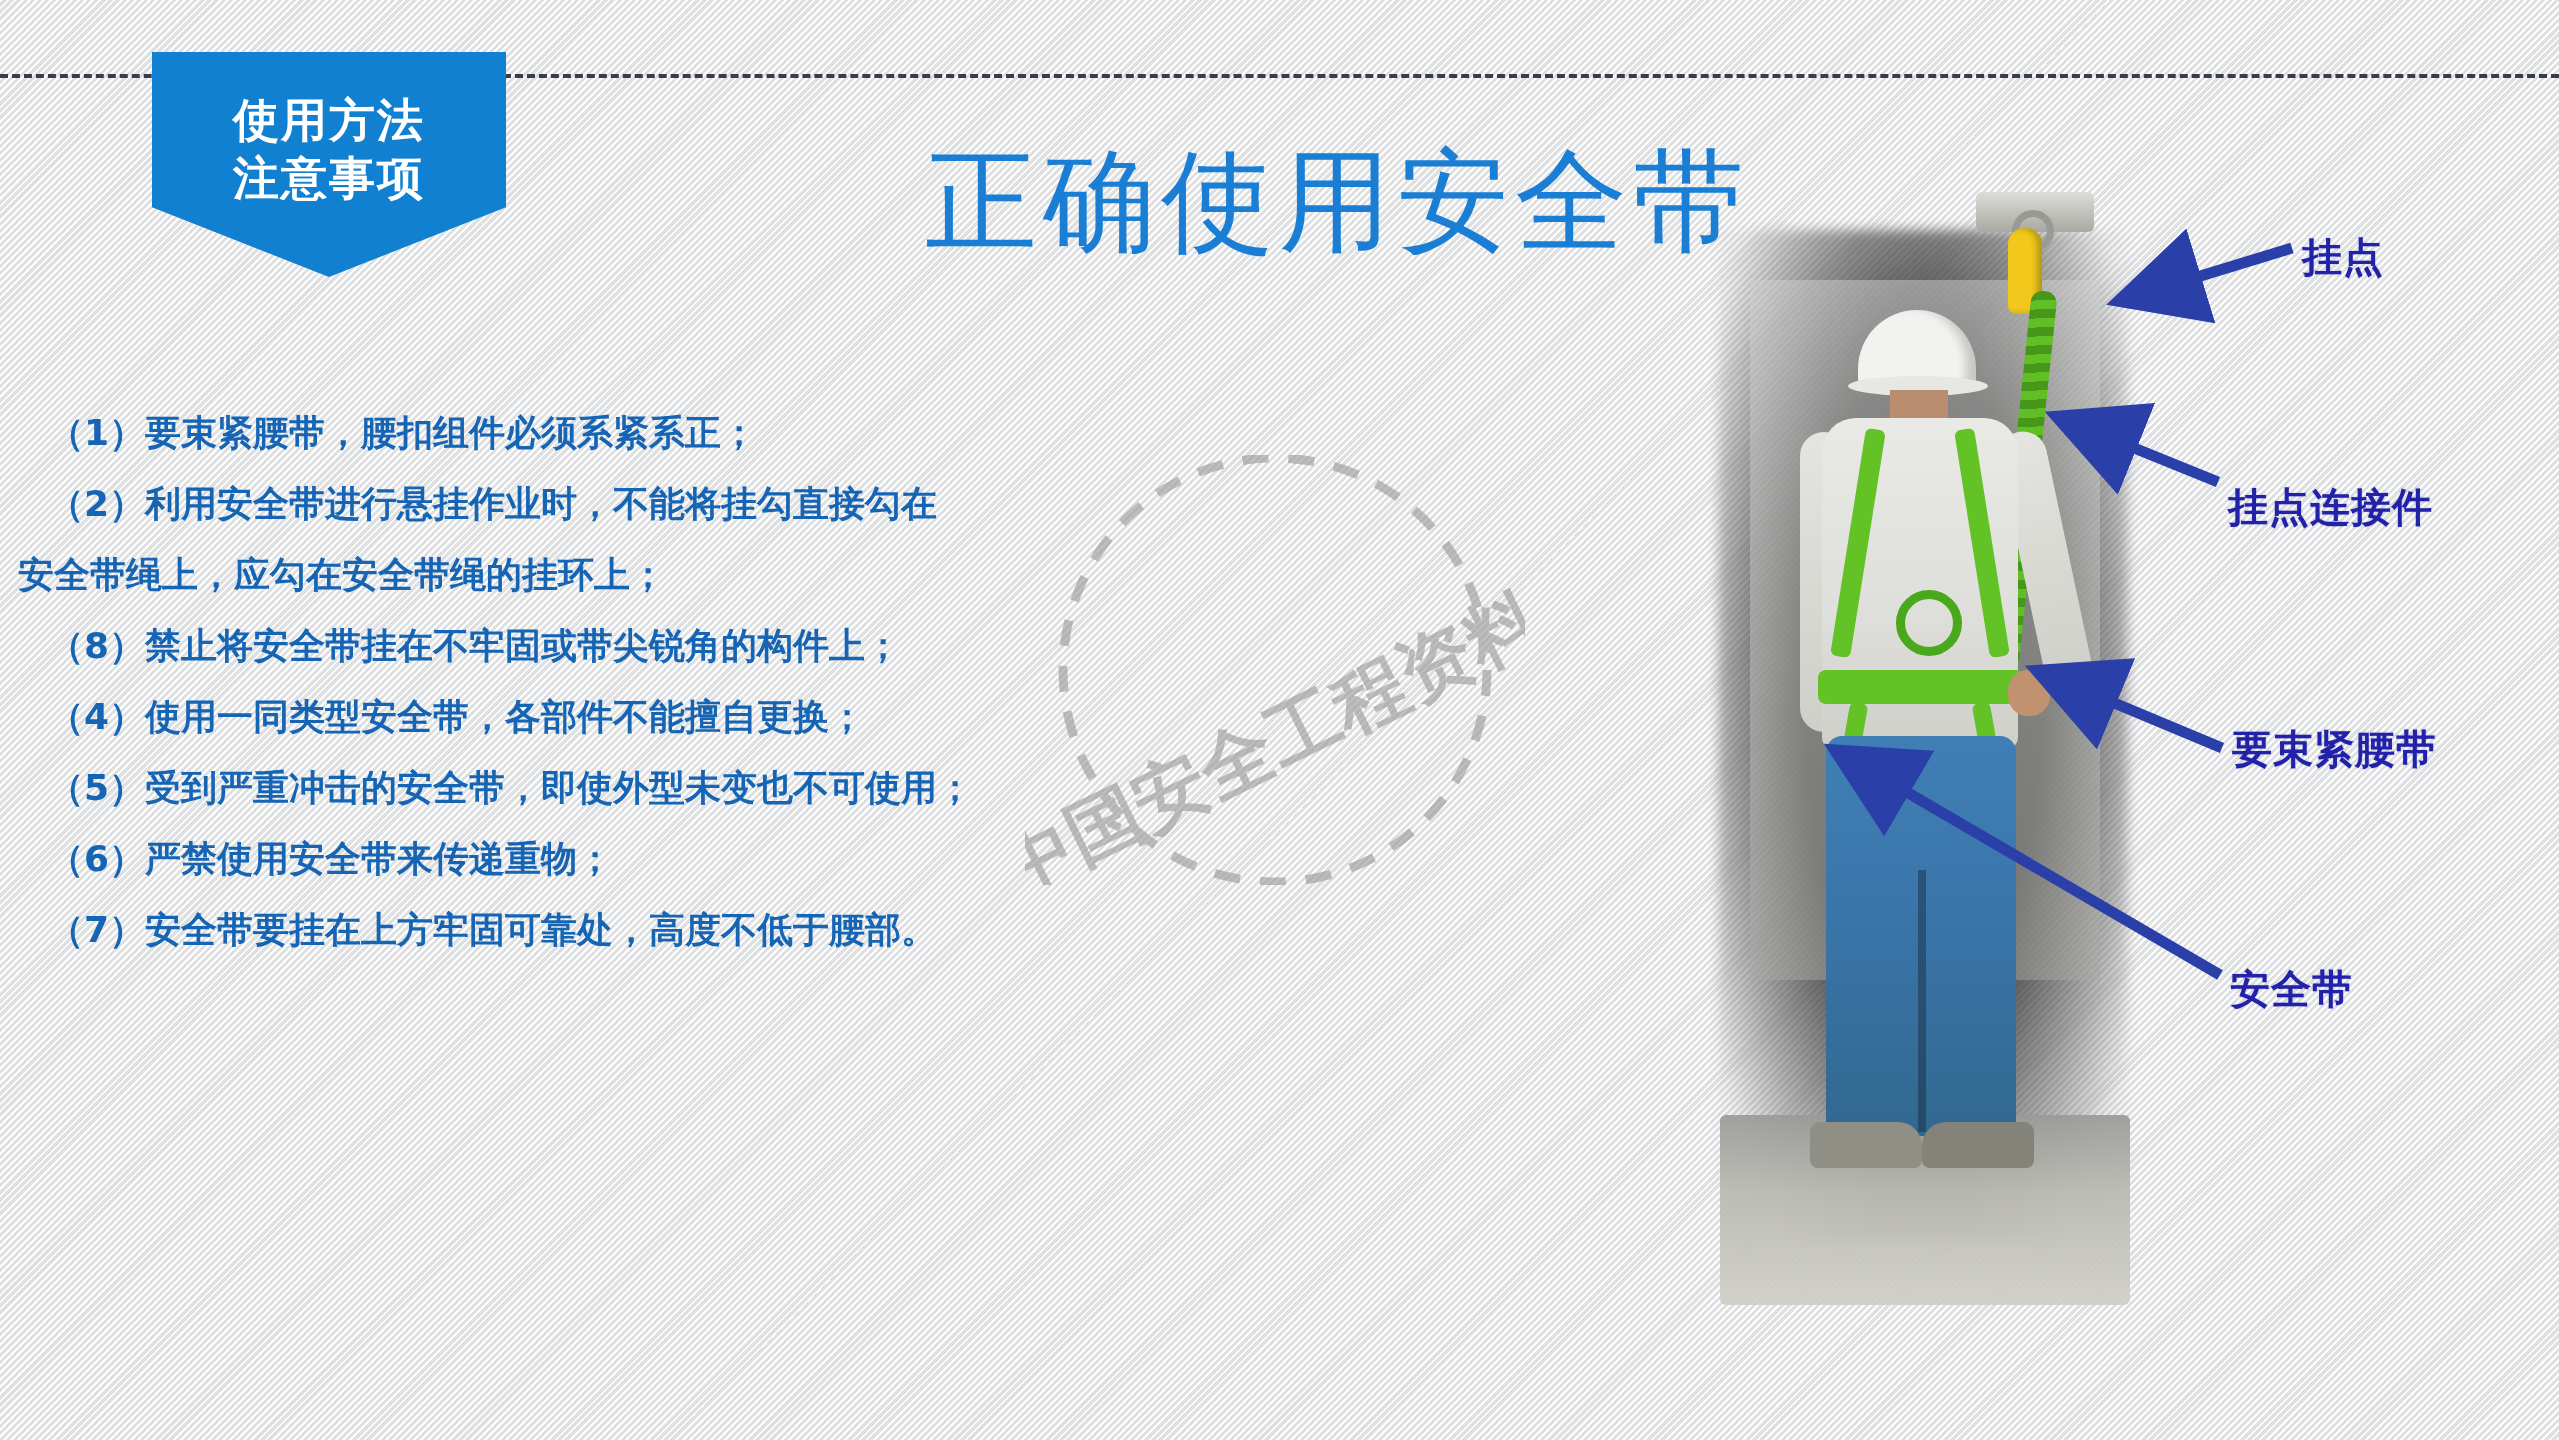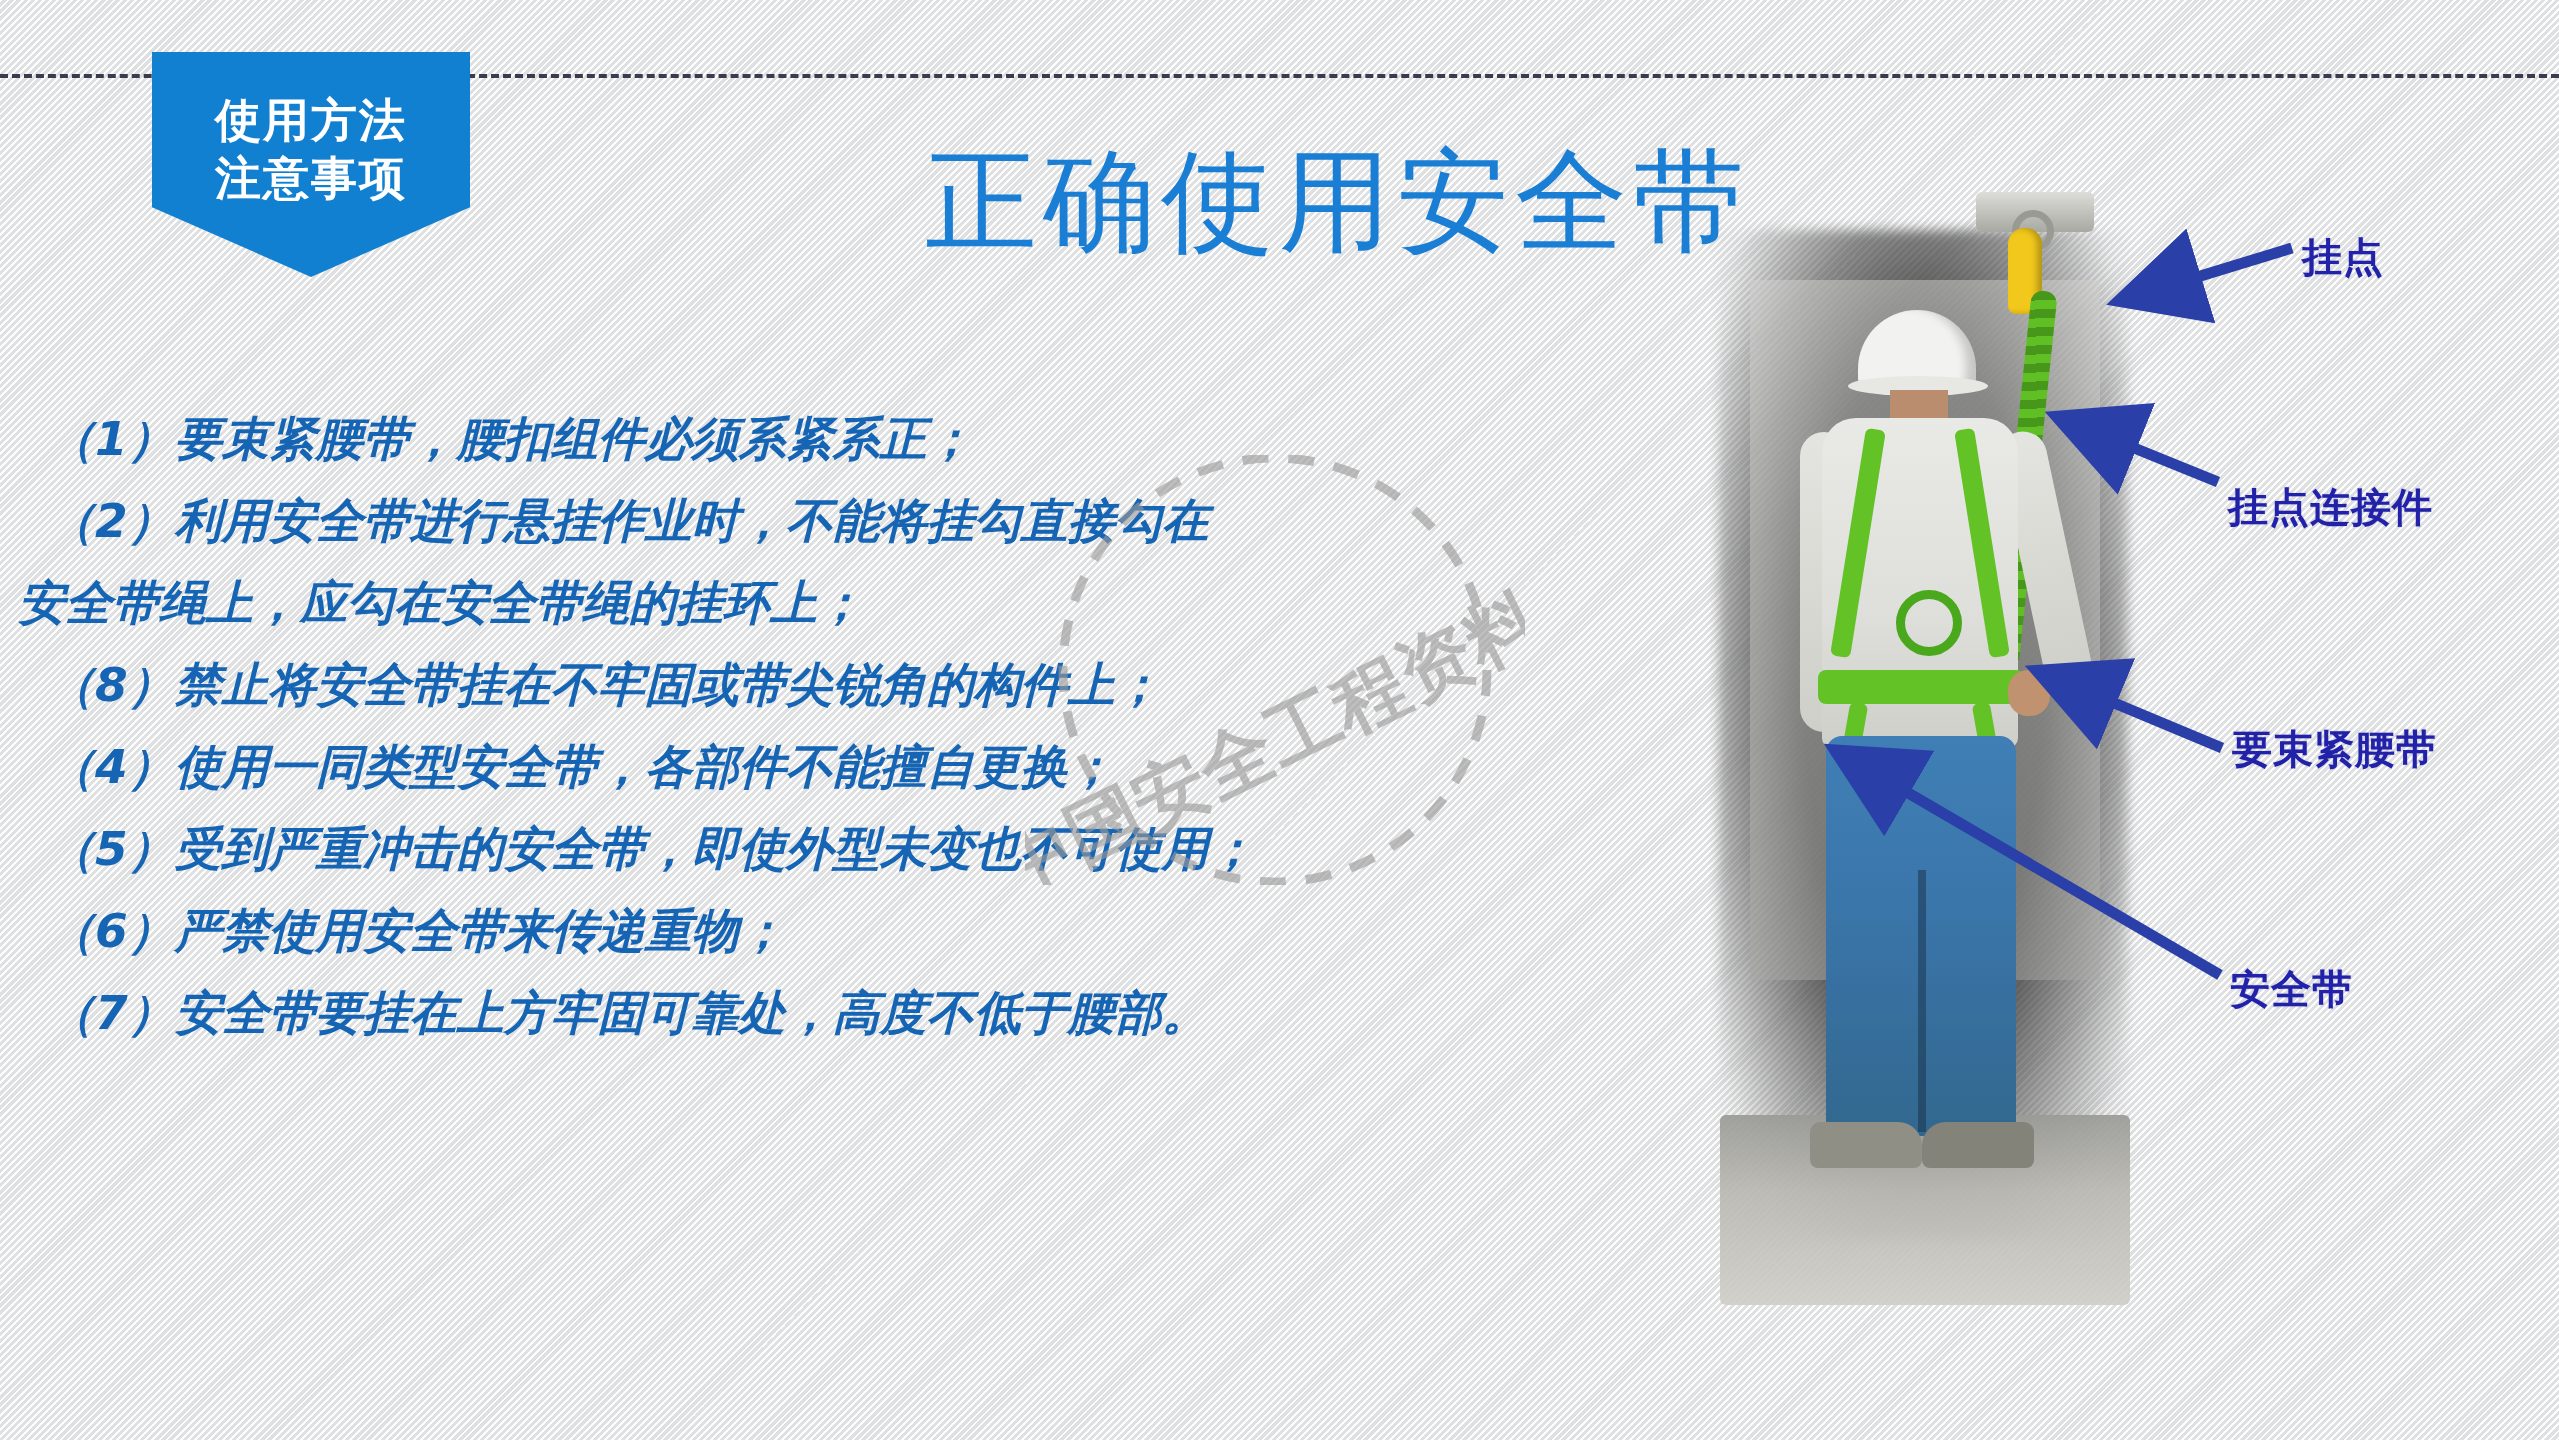--- a/index.html
+++ b/index.html
@@ -33,21 +33,21 @@
     width: 2559px;
     height: 0;
     border-top: 4px dashed #3b3b4f;
   }
 
   
   .badge {
     position: absolute;
     left: 152px;
     top: 52px;
-    width: 318px;
+    width: 354px;
     height: 225px;
     background: #1280d1;
     -webkit-clip-path: polygon(0 0, 100% 0, 100% 69%, 50% 100%, 0 69%);
     clip-path: polygon(0 0, 100% 0, 100% 69%, 50% 100%, 0 69%);
     box-sizing: border-box;
     padding-top: 40px;
   }
   .badge-line {
     color: #ffffff;
     font-size: 46px;
@@ -72,26 +72,25 @@
 
   
   .body-list {
     position: absolute;
     left: 48px;
     top: 415px;
     width: 1640px;
   }
   .body-line {
     color: #1665b5;
-    font-size: 47px;
+    font-size: 36px;
     font-weight: bold;
     line-height: 1.0;
     margin-bottom: 35px;
     white-space: nowrap;
-    font-style: italic;
   }
   .body-line.hang {
     margin-left: -30px;
   }
 
   
   .photo {
     position: absolute;
     left: 1690px;
     top: 170px;

